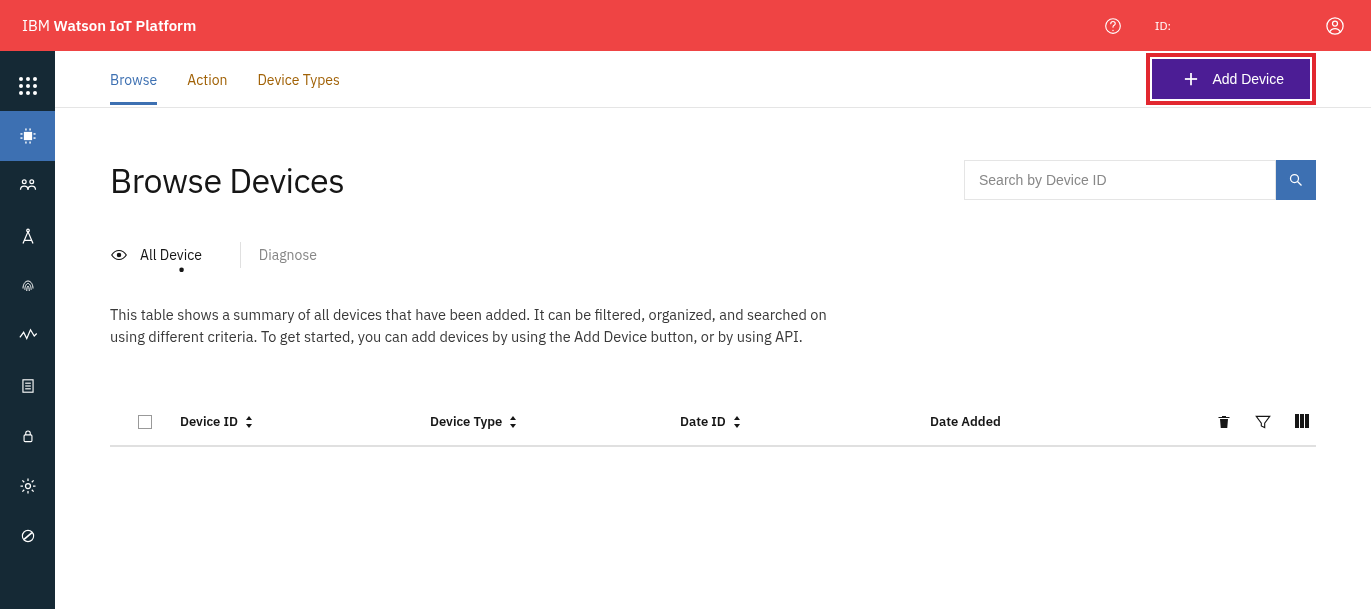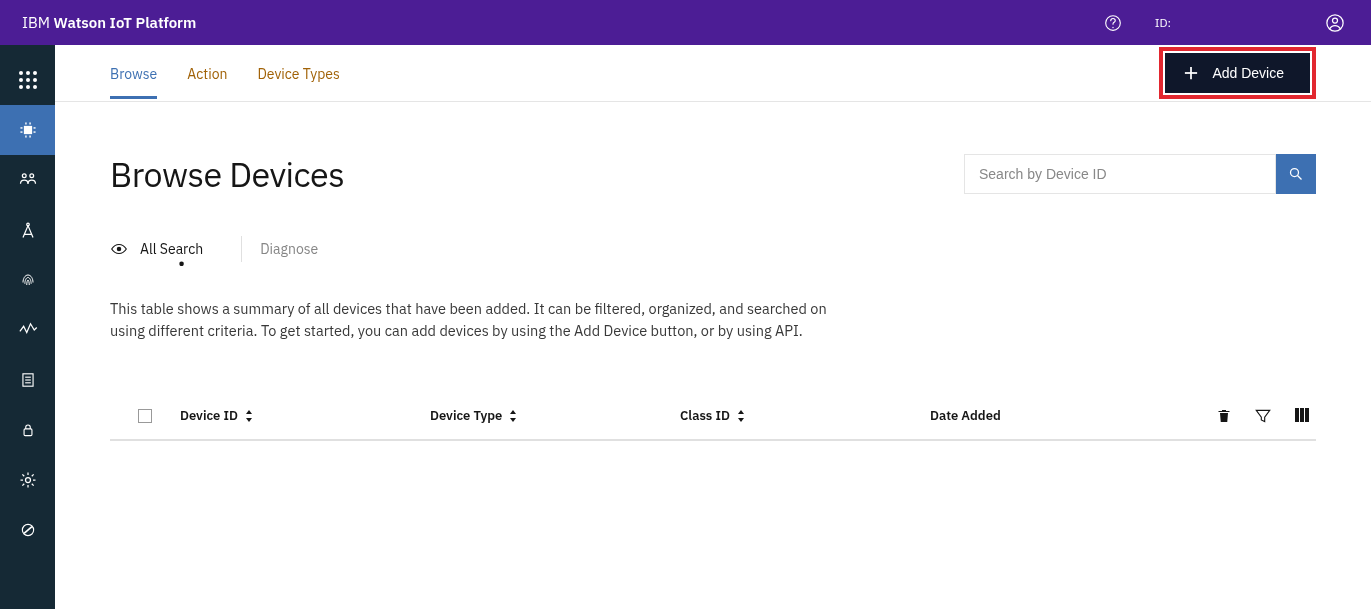--- a/index.html
+++ b/index.html
@@ -5,22 +5,22 @@
   * { box-sizing: border-box; margin: 0; padding: 0; }
   body {
     font-family: "IBM Plex Sans", -apple-system, BlinkMacSystemFont, "Segoe UI", Helvetica, Arial, sans-serif;
     background: #fff;
     width: 1371px;
     height: 609px;
     overflow: hidden;
     color: #161616;
   }
   .topbar {
-    height: 45px;
-    background: #4c1d95;
+    height: 51px;
+    background: #ef4444;
     display: flex;
     align-items: center;
     padding: 0 22px 0 22px;
     color: #fff;
   }
   .topbar .brand {
     font-size: 15px;
     font-weight: 400;
   }
   .topbar .brand b { font-weight: 600; }
@@ -58,25 +58,25 @@
   }
   .tab { font-size: 14px; color: #a16207; margin-right: 30px; padding: 18px 0 16px 0; cursor:pointer; }
   .tab.active { color: #3d70b2; border-bottom: 3px solid #3d70b2; padding-bottom: 13px; }
   .tabs-row .spacer { flex:1; }
   .add-btn-wrap {
     border: 4px solid #e2272f;
     padding: 2px;
     display: inline-block;
   }
   .add-btn {
-    background: #0f172a;
+    background: #4c1d95;
     color: #fff;
     border: none;
     font-size: 14px;
-    padding: 12px 26px 12px 19px;
+    padding: 12px 26px 12px 32px;
     display: flex;
     align-items: center;
     gap: 14px;
     cursor: pointer;
   }
 
   .content { padding: 50px 55px 0 55px; flex:1; }
   .page-head { display: flex; align-items: center; margin-bottom: 40px; }
   .page-title { font-size: 34px; font-weight: 400; color: #161616; letter-spacing: -0.5px; }
   .page-head .spacer { flex:1; }
@@ -260,21 +260,21 @@
         </div>
       </div>
 
       <div class="subtabs">
         <div class="subtab-wrap-1">
           <div class="subtab">
             <svg width="18" height="18" viewBox="0 0 32 32" fill="none" stroke="#161616" stroke-width="2">
               <path d="M3 16s5-8 13-8 13 8 13 8-5 8-13 8S3 16 3 16z"></path>
               <circle cx="16" cy="16" r="3" fill="#161616"></circle>
             </svg>
-            <span>All Search</span>
+            <span>All Device</span>
           </div>
           <span class="subtab-dot">•</span>
         </div>
         <div class="subtab-divider"></div>
         <div class="subtab dim">
           <span>Diagnose</span>
         </div>
       </div>
 
       <p class="desc">This table shows a summary of all devices that have been added. It can be filtered, organized, and searched on using different criteria. To get started, you can add devices by using the Add Device button, or by using API.</p>
@@ -289,21 +289,21 @@
               <path d="M5 0 L8 4 H2 Z M5 12 L2 8 H8 Z"></path>
             </svg>
         </div>
         <div class="th th-device-type">
           <span>Device Type</span>
           <svg width="10" height="12" viewBox="0 0 10 12" fill="#161616">
               <path d="M5 0 L8 4 H2 Z M5 12 L2 8 H8 Z"></path>
             </svg>
         </div>
         <div class="th th-class-id">
-          <span>Class ID</span>
+          <span>Date ID</span>
           <svg width="10" height="12" viewBox="0 0 10 12" fill="#161616">
               <path d="M5 0 L8 4 H2 Z M5 12 L2 8 H8 Z"></path>
             </svg>
         </div>
         <div class="th th-date">
           <span>Date Added</span>
         </div>
         <div class="th-actions">
           <span>
             <svg width="16" height="18" viewBox="0 0 32 32" fill="#161616">

